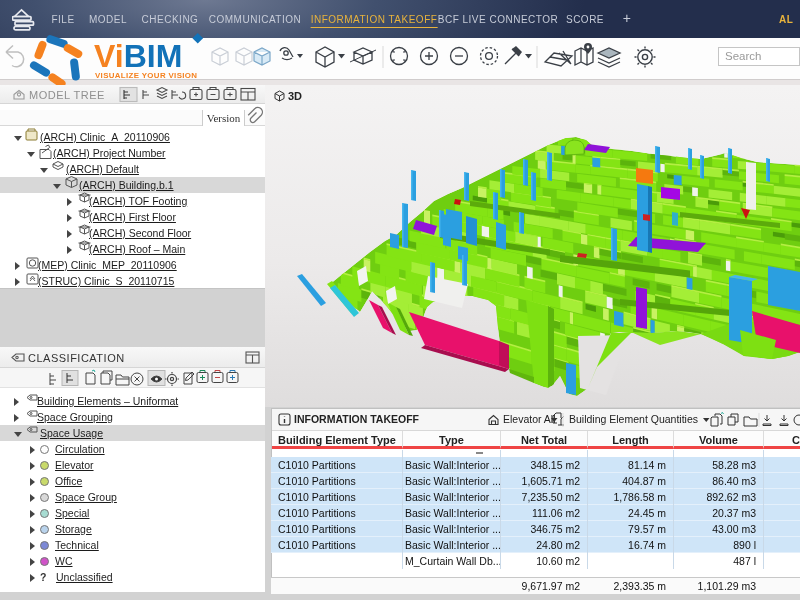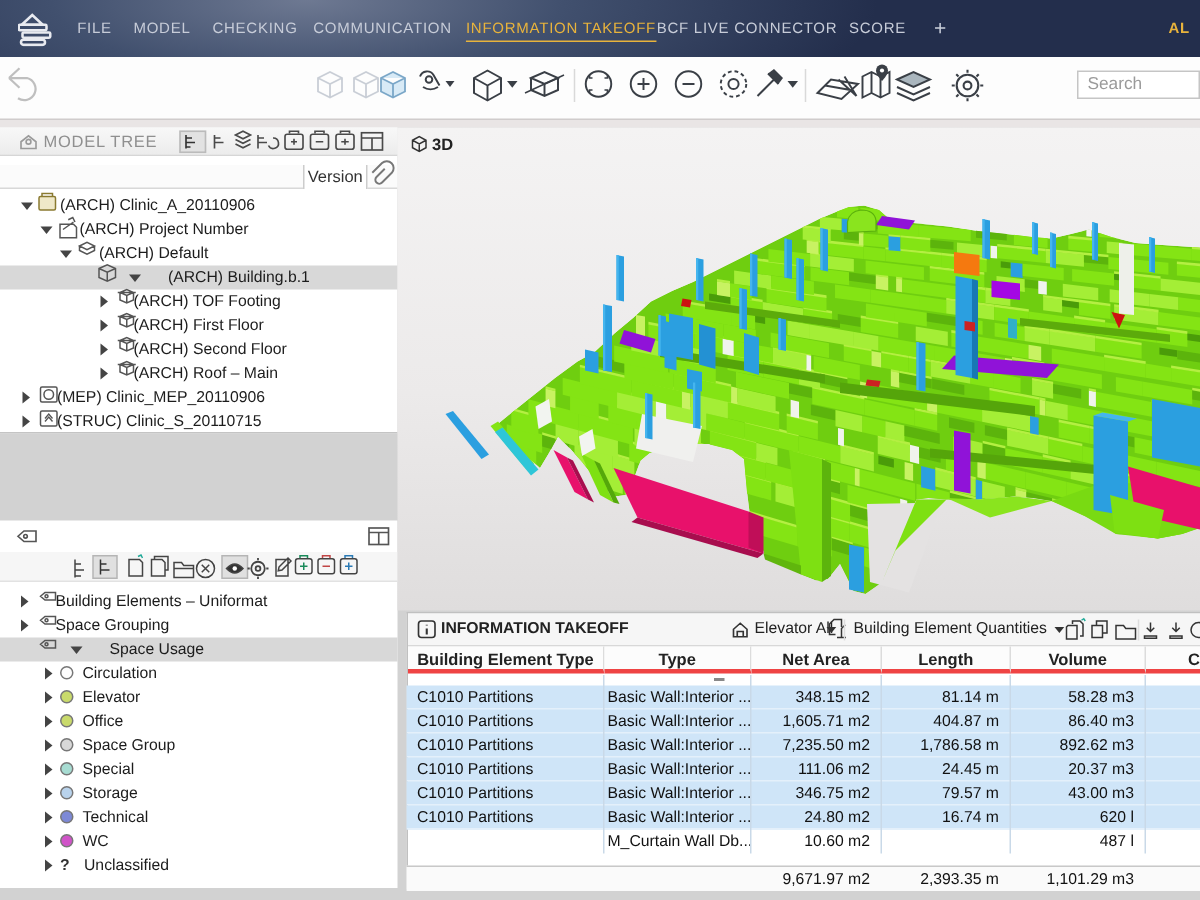--- a/index.html
+++ b/index.html
@@ -18,26 +18,26 @@
 #toolbar { left:0; top:38px; width:800px; height:42px; background:#fdfdfd; border-bottom:1px solid #d0cccc; }
 #gap1 { left:0; top:80px; width:800px; height:5px; background:#e9e5e5; }
 
 
 #search { left:718px; top:47px; width:82px; height:19px; background:#fff; border:1px solid #c5c5c5; font-size:11.5px; color:#9a9a9a; padding:2px 6px; }
 
 
 .panelhead { background:linear-gradient(#f8f8f8,#ececec); border-bottom:1px solid #d6d6d6; }
 #mt-panel { left:0; top:85px; width:265px; height:204px; background:#fff; border-bottom:1px solid #c4c4c4;}
 #mt-head { position:absolute; left:0; top:0; width:265px; height:19px; }
-#mt-vrow { position:absolute; left:0; top:25px; width:265px; height:16px; background:#fbfbfb; border-bottom:1px solid #d8d8d8; }
+#mt-vrow { position:absolute; left:0; top:25px; width:265px; height:16px; background:#fbfbfb; border-bottom:1px solid #d8d8d8;font-family:Liberation Serif, serif; }
 #cl-panel { left:0; top:347px; width:265px; height:245px; background:#fff; }
 .ptitle { font-size:11px; color:#8f8f8f; letter-spacing:.5px; }
 .tree { font-size:10.5px; color:#1c1c1c; }
-.trow { position:absolute; height:16px; line-height:16px; white-space:nowrap; }
-.sel { background:#d8d8d8; width:100%;padding-left:33px; }
+.trow { position:absolute; height:16px; line-height:16px; white-space:nowrap;text-decoration:underline; }
+.sel { background:#d8d8d8; width:100%; }
 .arr { display:inline-block; width:0; height:0; vertical-align:middle; margin-right:5px; }
 .arr.d { border-left:4px solid transparent; border-right:4px solid transparent; border-top:5px solid #444; }
 .arr.r { border-top:4px solid transparent; border-bottom:4px solid transparent; border-left:5px solid #444; }
 .cir { display:inline-block; width:9px; height:9px; border-radius:50%; border:1px solid #777; vertical-align:-1px; margin-right:6px; }
 .tsp { display:inline-block; }
 
 
 #vp { left:265px; top:85px; width:535px; height:322px; background:linear-gradient(#f4f3f3 0%, #eceaea 55%, #dfdddd 100%); }
 
 
@@ -128,20 +128,35 @@
         <path d="M598 62 l11 5 11 -5"></path>
 
       <g stroke-width="1.4">
       <circle cx="645" cy="57" r="7.2"></circle>
           <circle cx="645" cy="57" r="2.6"></circle>
       <path d="M645 48.5 v-2 M645 65.5 v2 M636.5 57 h-2 M653.5 57 h2 M639 51 l-1.5 -1.5 M651 63 l1.5 1.5 M651 51 l1.5 -1.5 M639 63 l-1.5 1.5"></path>
       </g>
     </g>
   </svg>
 
+  <div class="abs" id="logo" style="left:28px;top:31px;width:240px;height:58px">
+    <svg width="240" height="58" viewBox="0 0 240 58">
+      <g>
+        <rect x="18" y="6.5" width="22" height="8" rx="4" fill="#1b75bb" transform="rotate(19 29 10.5)"></rect>
+        <rect x="3" y="15" width="19" height="8" rx="4" fill="#f58220" transform="rotate(111 12.5 19)"></rect>
+        <rect x="35" y="16" width="20" height="8" rx="4" fill="#f58220" transform="rotate(29 45 20)"></rect>
+        <rect x="1" y="34" width="22" height="8" rx="4" fill="#1b75bb" transform="rotate(31 12 38)"></rect>
+        <rect x="36" y="34.5" width="22" height="8" rx="4" fill="#1b75bb" transform="rotate(83 47 38.5)"></rect>
+        <rect x="19.5" y="45.5" width="19" height="8" rx="4" fill="#f58220" transform="rotate(34 29 49.5)"></rect>
+      </g>
+      <text x="66" y="35.5" font-family="Liberation Sans, sans-serif" font-size="32" font-weight="bold" fill="#f58220">Vi<tspan fill="#1272b8">BIM</tspan></text>
+      <text x="67" y="46.5" font-family="Liberation Sans, sans-serif" font-size="7.9" font-weight="bold" fill="#f58220" letter-spacing="0.35">VISUALIZE YOUR VISION</text>
+      <rect x="166" y="3.5" width="7.5" height="7.5" fill="#1272b8" transform="rotate(45 169.75 7.25)"></rect>
+    </svg>
+  </div>
 
   <div id="mt-panel" class="abs">
     <div id="mt-head" class="panelhead">
       <span class="ptitle" style="position:absolute;left:29px;top:4px">MODEL TREE</span>
     </div>
     <div id="mt-vrow">
       <span style="position:absolute;left:202px;top:0;width:43px;height:16px;border-left:1px solid #ccc;border-right:1px solid #ccc;background:#fff;font-size:11px;text-align:center;line-height:16px;color:#333">Version</span>
     </div>
     <div class="tree">
       <div class="trow" style="left:0;top:44px;width:265px"><span style="margin-left:14px" class="arr d"></span><span class="tsp" style="width:13px"></span>(ARCH) Clinic_A_20110906</div>
@@ -196,20 +211,23 @@
         </g>
         <rect x="27" y="173" width="11" height="10" rx="1"></rect>
           <circle cx="32.5" cy="178" r="3.2"></circle>
         <rect x="27" y="189" width="11" height="10" rx="1"></rect>
           <path d="M30 194 l2.5 -3 2.5 3 m-5 2 l2.5 -3 2.5 3" stroke-width="0.9"></path>
       </g>
     </svg>
   </div>
 
   <div id="cl-panel" class="abs">
+    <div class="panelhead" style="position:absolute;left:0;top:0;width:265px;height:21px">
+      <span class="ptitle" style="position:absolute;left:28px;top:5px;color:#333">CLASSIFICATION</span>
+    </div>
     <div style="position:absolute;left:0;top:21px;width:265px;height:20px;background:#f6f6f6;border-bottom:1px solid #e2e2e2"></div>
     <div class="tree">
       <div class="trow" style="left:0;top:46px"><span style="margin-left:14px" class="arr r"></span><span class="tsp" style="width:13px"></span>Building Elements – Uniformat</div>
       <div class="trow" style="left:0;top:62px"><span style="margin-left:14px" class="arr r"></span><span class="tsp" style="width:13px"></span>Space Grouping</div>
       <div class="trow sel" style="left:0;top:78px"><span style="margin-left:14px" class="arr d"></span><span class="tsp" style="width:13px"></span>Space Usage</div>
       <div class="trow" style="left:0;top:94px"><span style="margin-left:30px" class="arr r"></span><span class="cir" style="background:#fdfdfd"></span>Circulation</div>
       <div class="trow" style="left:0;top:110px"><span style="margin-left:30px" class="arr r"></span><span class="cir" style="background:#c9da6b"></span>Elevator</div>
       <div class="trow" style="left:0;top:126px"><span style="margin-left:30px" class="arr r"></span><span class="cir" style="background:#c9da6b"></span>Office</div>
       <div class="trow" style="left:0;top:142px"><span style="margin-left:30px" class="arr r"></span><span class="cir" style="background:#d8d8d8"></span>Space Group</div>
       <div class="trow" style="left:0;top:158px"><span style="margin-left:30px" class="arr r"></span><span class="cir" style="background:#a7dcd2"></span>Special</div>
@@ -881,21 +899,21 @@
           <path d="M512 6 v6 m-2.5 -2.5 l2.5 2.5 2.5 -2.5 M508 15 h8 v1.5 h-8 z" stroke-width="1"></path>
           <circle cx="527" cy="11" r="5" stroke-width="1"></circle>
         </g>
         <path d="M279 9 l6.5 0 -3.25 4 z" fill="#333"></path>
         <path d="M431 9 l6.5 0 -3.25 4 z" fill="#333"></path>
         <path d="M291 4 v14" fill="none" stroke="#ddd"></path>
       </svg>
     </div>
     <div class="tb-col" style="left:0;width:131px">Building Element Type</div>
     <div class="tb-col" style="left:131px;width:98px">Type</div>
-    <div class="tb-col" style="left:229px;width:87px">Net Area</div>
+    <div class="tb-col" style="left:229px;width:87px">Net Total</div>
     <div class="tb-col" style="left:316px;width:86px">Length</div>
     <div class="tb-col" style="left:402px;width:90px">Volume</div>
     <div class="tb-col" style="left:492px;width:37px;border-right:none;text-align:left;padding-left:28px">C</div>
   </div>
 
   <div class="abs" id="rows">
       <div class="trow2 blue" style="left:271px;top:457px;width:529px">
         <span class="cell" style="left:7px;width:120px">C1010 Partitions</span>
         <span class="cell" style="left:134px;width:96px">Basic Wall:Interior ...</span>
         <span class="cell num" style="left:229px;width:80px">348.15 m2</span>
@@ -928,21 +946,21 @@
         <span class="cell" style="left:134px;width:96px">Basic Wall:Interior ...</span>
         <span class="cell num" style="left:229px;width:80px">346.75 m2</span>
         <span class="cell num" style="left:316px;width:79px">79.57 m</span>
         <span class="cell num" style="left:402px;width:83px">43.00 m3</span>
       </div>
       <div class="trow2 blue" style="left:271px;top:537px;width:529px">
         <span class="cell" style="left:7px;width:120px">C1010 Partitions</span>
         <span class="cell" style="left:134px;width:96px">Basic Wall:Interior ...</span>
         <span class="cell num" style="left:229px;width:80px">24.80 m2</span>
         <span class="cell num" style="left:316px;width:79px">16.74 m</span>
-        <span class="cell num" style="left:402px;width:83px">620 l</span>
+        <span class="cell num" style="left:402px;width:83px">890 l</span>
       </div>
       <div class="trow2 " style="left:271px;top:553px;width:529px">
         <span class="cell" style="left:134px;width:96px">M_Curtain Wall Db...</span>
         <span class="cell num" style="left:229px;width:80px">10.60 m2</span>
         <span class="cell num" style="left:316px;width:79px"></span>
         <span class="cell num" style="left:402px;width:83px">487 l</span>
       </div>
       <div class="trow2" style="left:271px;top:577px;width:529px;height:17px;background:#fafafa;border-top:1px solid #c8c8c8">
         <span class="cell num" style="left:229px;width:80px">9,671.97 m2</span>
         <span class="cell num" style="left:316px;width:79px">2,393.35 m</span>

